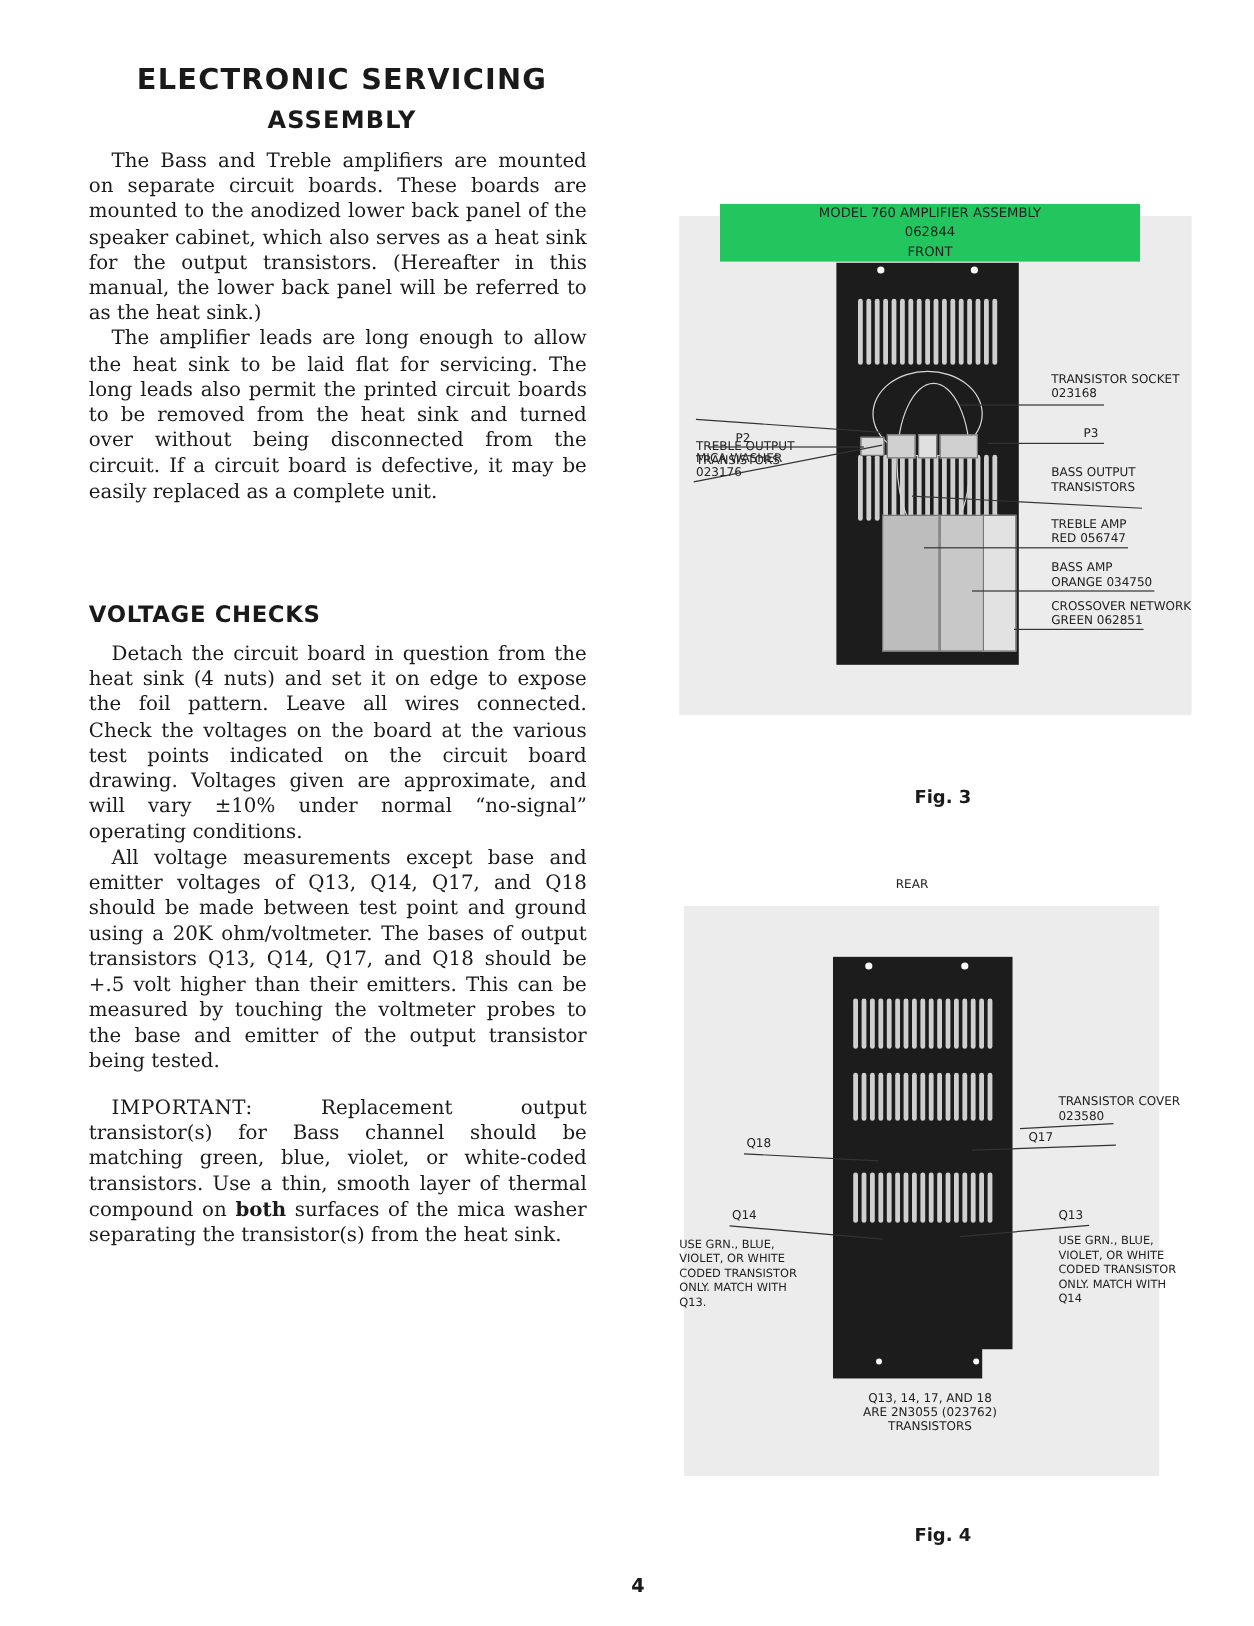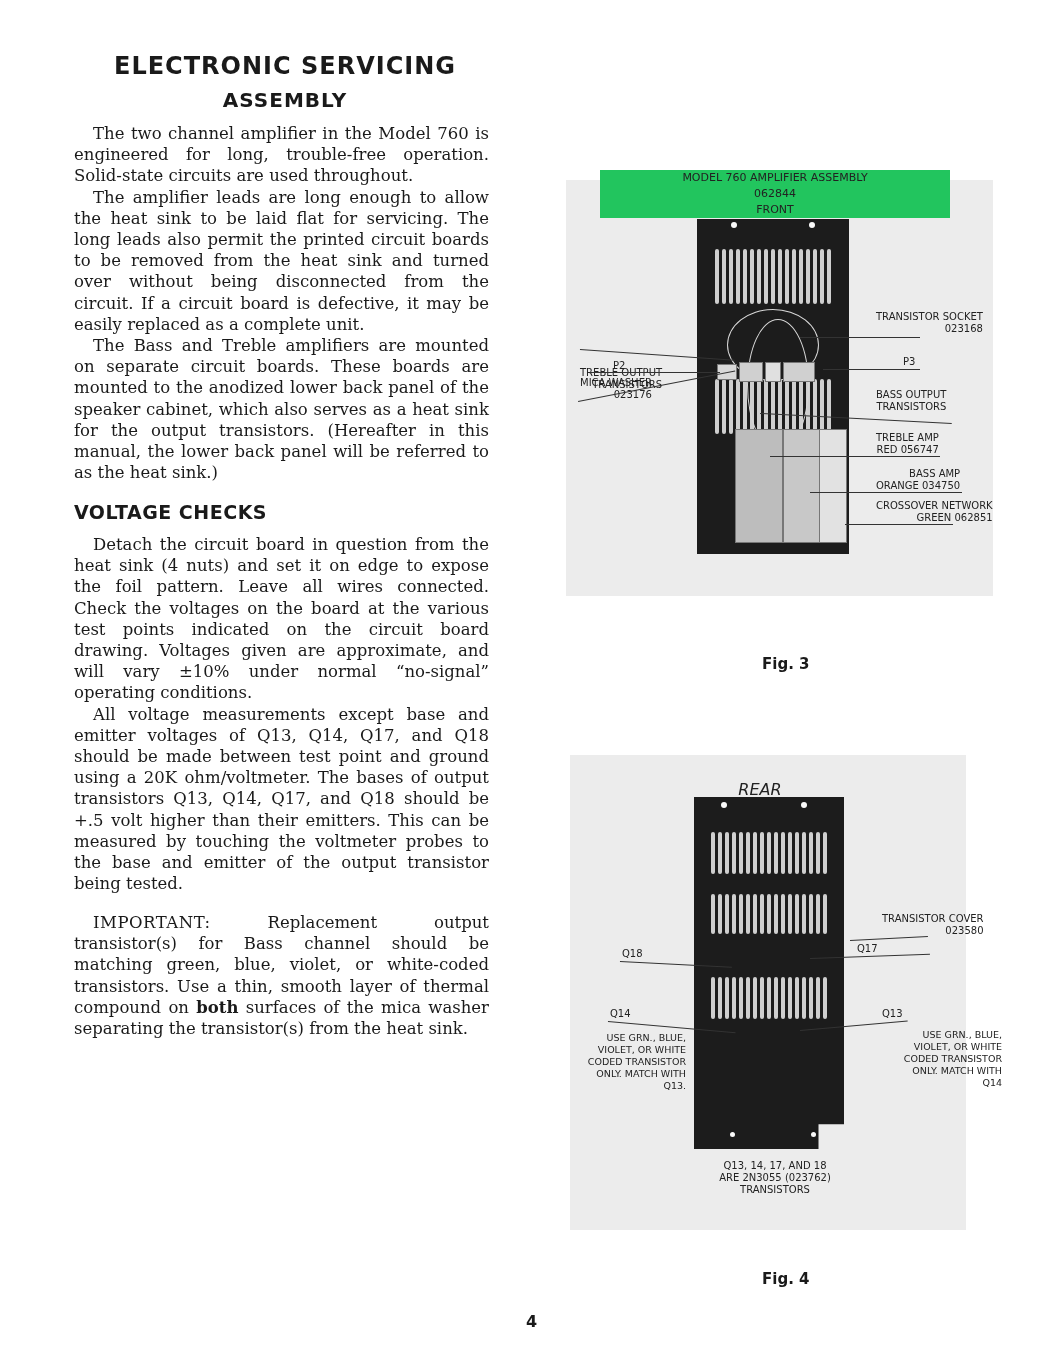--- a/index.html
+++ b/index.html
@@ -28,42 +28,41 @@
   .important-lbl { font-weight: normal; letter-spacing: 0.5px; }
   .page-num {
     position: absolute; left: 526px; top: 1312px; font-family: "DejaVu Sans", sans-serif;
     font-weight: bold; font-size: 16px;
   }
   
   .fig-bg { position: absolute; background: #ececec; }
   .panel { position: absolute; background: #1c1c1c; }
   .lbl {
     position: absolute; font-family: "DejaVu Sans", sans-serif; font-size: 10px;
-    line-height: 12px; color: #222; white-space: pre-line; text-align: right;
+    line-height: 12px; color: #222; white-space: pre-line;
   }
   .center { text-align: center; }
   .leader { position: absolute; height: 1px; background: #333; transform-origin: 0 0; }
   .slot { position: absolute; width: 4px; background: #cfcfcf; border-radius: 2px; }
   .hole { position: absolute; width: 6px; height: 6px; border-radius: 50%; background: #fafafa; }
   .board { position: absolute; background: #bdbdbd; border: 1px solid #777; }
   .fig-cap {
     position: absolute; font-family: "DejaVu Sans", sans-serif; font-weight: bold; font-size: 15px;
   }
   .wire { position: absolute; border: 1px solid #d8d8d8; border-radius: 50%; }
 </style>
 </head>
 <body>
 
 <div class="title title-main">ELECTRONIC SERVICING</div>
 <div class="title title-sub">ASSEMBLY</div>
 
 <div class="col" id="intro">
-  <p>The two channel amplifier in the Model 760 is engineered for long, trouble-free operation. Solid-state circuits are used throughout.</p>
+  <p>The Bass and Treble amplifiers are mounted on separate circuit boards. These boards are mounted to the anodized lower back panel of the speaker cabinet, which also serves as a heat sink for the output transistors. (Hereafter in this manual, the lower back panel will be referred to as the heat sink.)</p>
   <p>The amplifier leads are long enough to allow the heat sink to be laid flat for servicing. The long leads also permit the printed circuit boards to be removed from the heat sink and turned over without being disconnected from the circuit. If a circuit board is defective, it may be easily replaced as a complete unit.</p>
-  <p>The Bass and Treble amplifiers are mounted on separate circuit boards. These boards are mounted to the anodized lower back panel of the speaker cabinet, which also serves as a heat sink for the output transistors. (Hereafter in this manual, the lower back panel will be referred to as the heat sink.)</p>
 </div>
 
 <div class="section-head">VOLTAGE CHECKS</div>
 
 <div class="col" id="voltage">
   <p>Detach the circuit board in question from the heat sink (4 nuts) and set it on edge to expose the foil pattern. Leave all wires connected. Check the voltages on the board at the various test points indicated on the circuit board drawing. Voltages given are approximate, and will vary ±10% under normal “no-signal” operating conditions.</p>
   <p>All voltage measurements except base and emitter voltages of Q13, Q14, Q17, and Q18 should be made between test point and ground using a 20K ohm/voltmeter. The bases of output transistors Q13, Q14, Q17, and Q18 should be +.5 volt higher than their emitters. This can be measured by touching the voltmeter probes to the base and emitter of the output transistor being tested.</p>
 </div>
 
 <div class="col" id="important">
@@ -152,21 +151,21 @@
   <div class="leader" style="left:810px; top:492px; width:152px;"></div>
   <div class="lbl" style="left:876px; top:500px;">CROSSOVER NETWORK
 GREEN 062851</div>
   <div class="leader" style="left:845px; top:524px; width:108px;"></div>
 
   <div class="fig-cap" style="left:762px; top:655px;">Fig. 3</div>
 </div>
 
 <div>
   <div class="fig-bg" style="left:570px; top:755px; width:396px; height:475px;"></div>
-  <div class="lbl center" style="left:720px; top:784px; width:80px; font-size:16px;font-style:italic;">REAR</div>
+  <div class="lbl center" style="left:720px; top:732px; width:80px; font-size:10px;">REAR</div>
   <div class="panel" style="left:694px; top:797px; width:150px; height:352px; clip-path: polygon(0 0,100% 0,100% 93%,83% 93%,83% 100%,0 100%);">
     <div class="hole" style="left:27px; top:5px;"></div>
     <div class="hole" style="left:107px; top:5px;"></div>
     <div>
       <div class="slot" style="left:17px; top:35px; height:42px;"></div>
         <div class="slot" style="left:24px; top:35px; height:42px;"></div>
         <div class="slot" style="left:31px; top:35px; height:42px;"></div>
         <div class="slot" style="left:38px; top:35px; height:42px;"></div>
         <div class="slot" style="left:45px; top:35px; height:42px;"></div>
         <div class="slot" style="left:52px; top:35px; height:42px;"></div>

